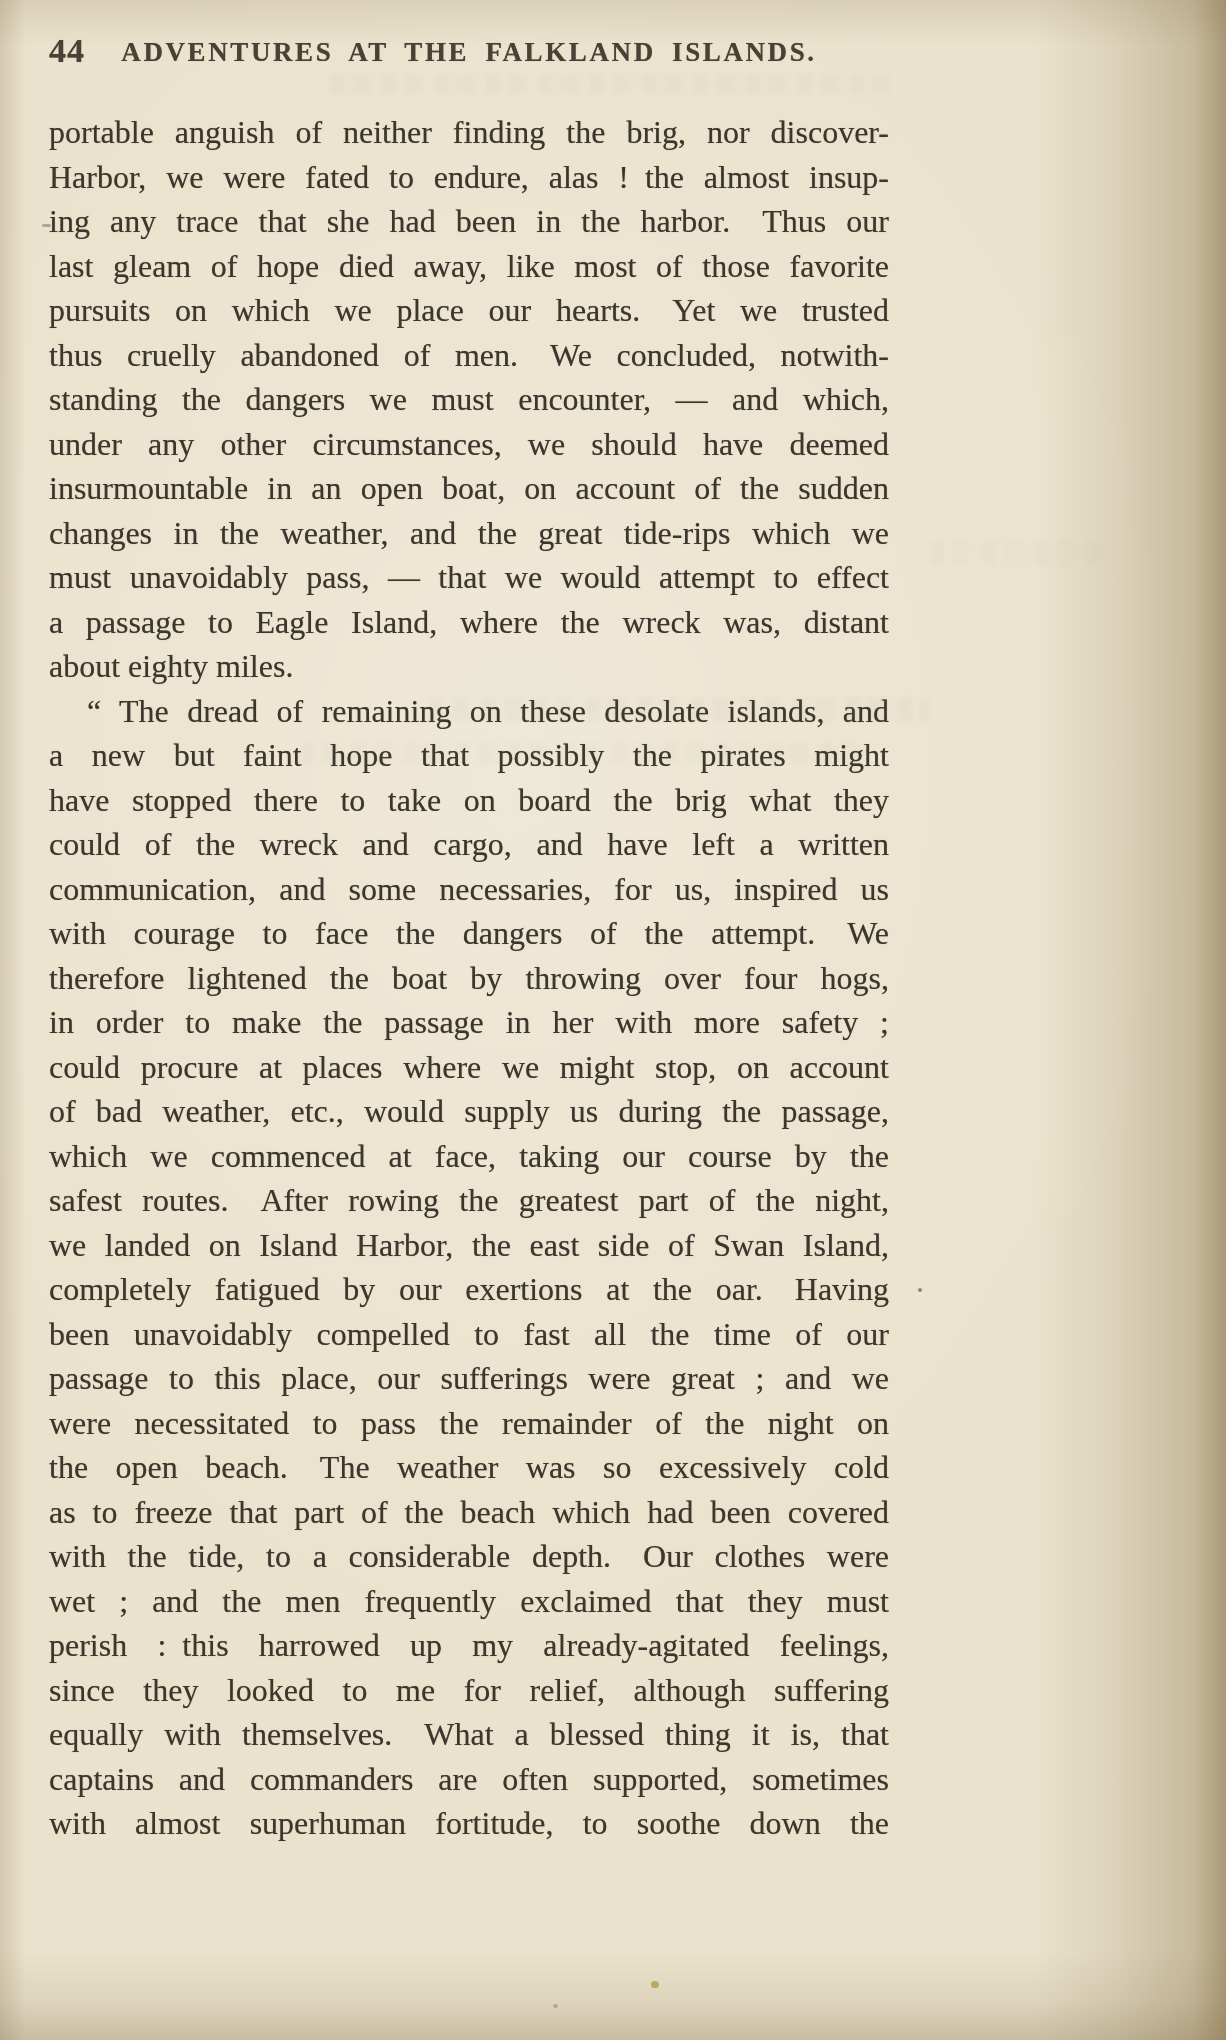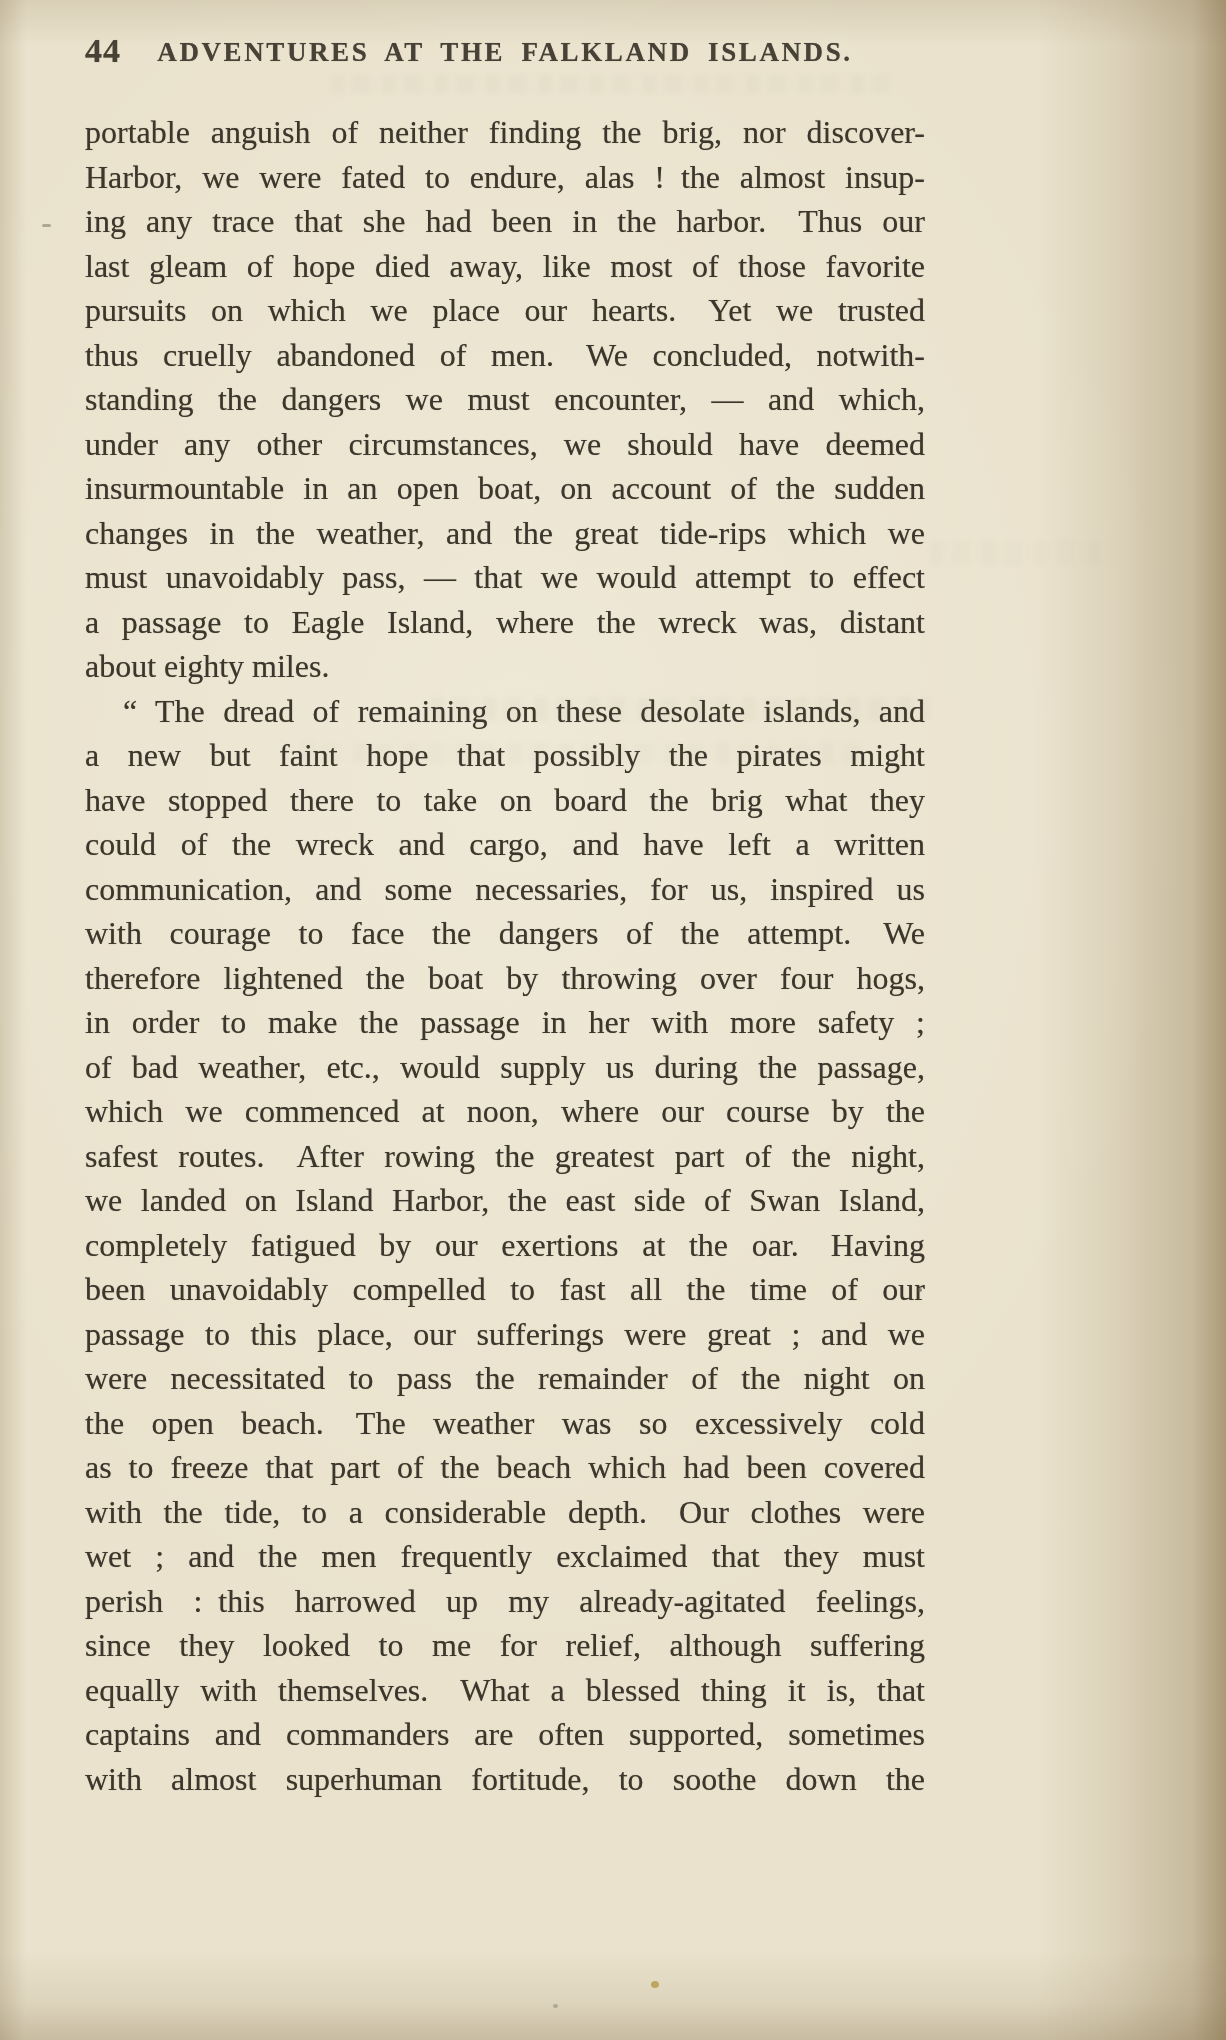--- a/index.html
+++ b/index.html
@@ -15,21 +15,21 @@
     background:
       radial-gradient(ellipse 950px 1300px at 42% 38%, rgba(255,255,255,0.22), rgba(255,255,255,0) 72%),
       linear-gradient(to right, rgba(118,97,58,0.20) 0px, rgba(118,97,58,0) 26px),
       linear-gradient(to left, rgba(118,94,50,0.55) 0px, rgba(118,94,50,0.30) 34px, rgba(118,94,50,0.12) 110px, rgba(118,94,50,0) 190px),
       linear-gradient(to top, rgba(112,90,52,0.28) 0px, rgba(112,90,52,0.10) 38px, rgba(112,90,52,0) 90px),
       linear-gradient(to bottom, rgba(112,90,52,0.14) 0px, rgba(112,90,52,0) 46px),
       var(--paper);
     overflow:hidden;
     color:var(--ink);
   }
-  .page{position:relative;width:100%;height:100%;padding:30px 0 0 85px;}
+  .page{position:relative;width:100%;height:100%;padding:30px 0 0 49px;}
 
   
   .running-head{position:relative;width:840px;height:44px;}
   .page-num{
     position:absolute;left:0;top:2px;
     font-weight:bold;font-size:34px;color:var(--ink-head);
     letter-spacing:1px;
     text-shadow:0 0 0.7px rgba(60,54,44,0.65);
   }
   .head-title{
@@ -105,22 +105,23 @@
       <div class="line">a passage to Eagle Island, where the wreck was, distant</div>
       <div class="line no-just">about eighty miles.</div>
       <div class="line indent">“ The dread of remaining on these desolate islands, and</div>
       <div class="line">a new but faint hope that possibly the pirates might</div>
       <div class="line">have stopped there to take on board the brig what they</div>
       <div class="line">could of the wreck and cargo, and have left a written</div>
       <div class="line">communication, and some necessaries, for us, inspired us</div>
       <div class="line">with courage to face the dangers of the attempt.  We</div>
       <div class="line">therefore lightened the boat by throwing over four hogs,</div>
       <div class="line">in order to make the passage in her with more safety ;</div>
+      <div class="line">could procure at places where we might stop, on account</div>
       <div class="line">of bad weather, etc., would supply us during the passage,</div>
-      <div class="line">which we commenced at noon, where our course by the</div>
+      <div class="line">which we commenced at face, taking our course by the</div>
       <div class="line">safest routes.  After rowing the greatest part of the night,</div>
       <div class="line">we landed on Island Harbor, the east side of Swan Island,</div>
       <div class="line">completely fatigued by our exertions at the oar.  Having</div>
       <div class="line">been unavoidably compelled to fast all the time of our</div>
       <div class="line">passage to this place, our sufferings were great ; and we</div>
       <div class="line">were necessitated to pass the remainder of the night on</div>
       <div class="line">the open beach.  The weather was so excessively cold</div>
       <div class="line">as to freeze that part of the beach which had been covered</div>
       <div class="line">with the tide, to a considerable depth.  Our clothes were</div>
       <div class="line">wet ; and the men frequently exclaimed that they must</div>

